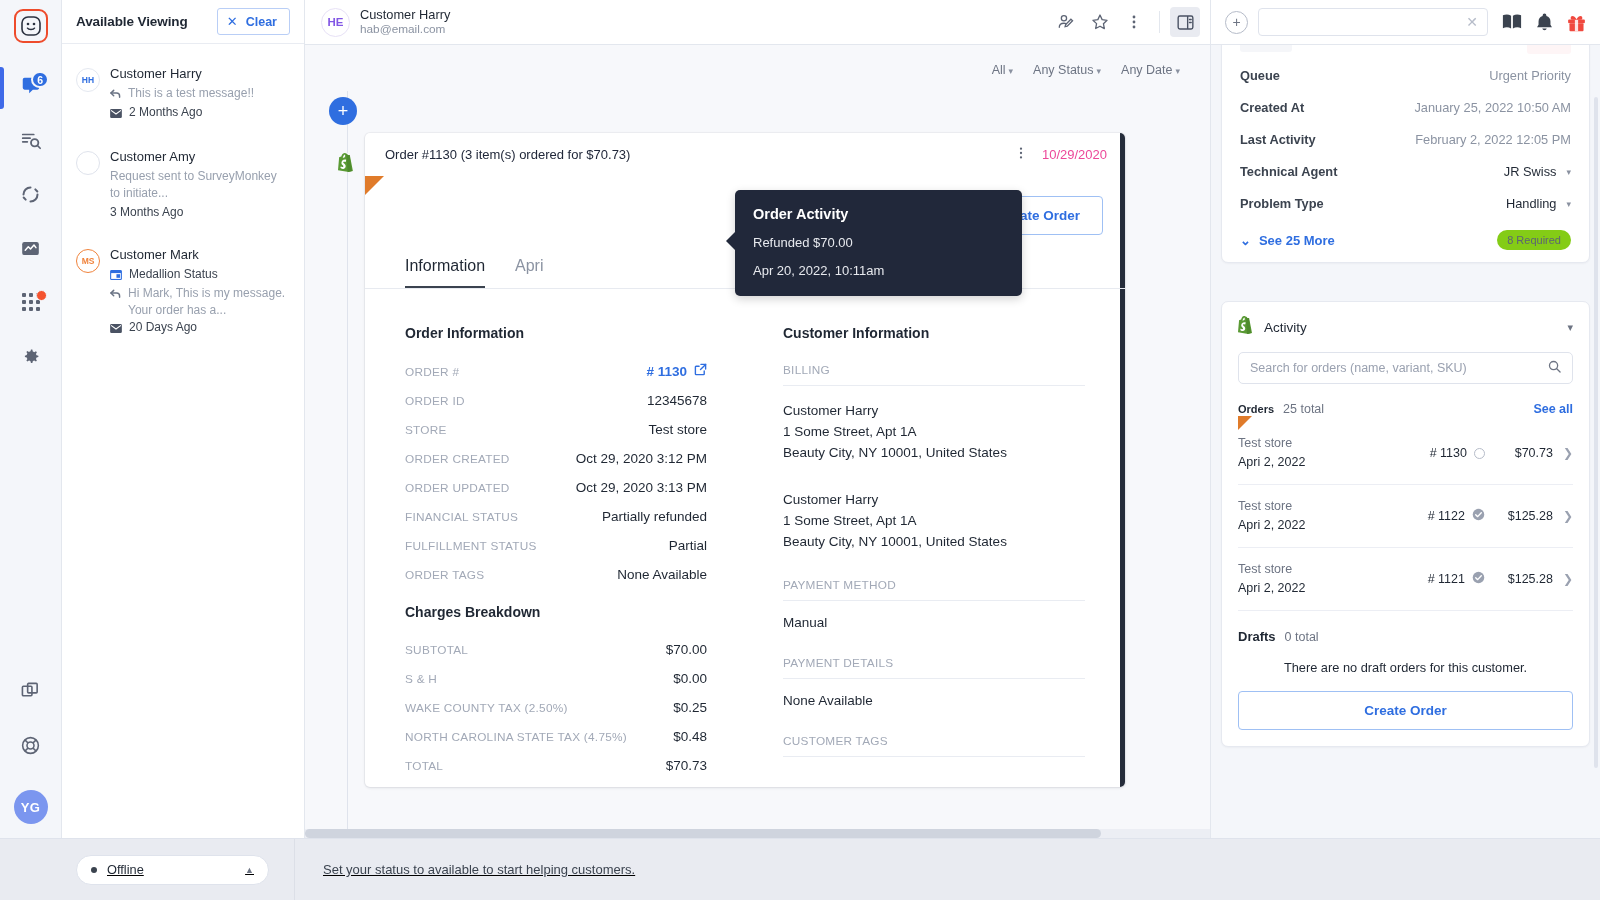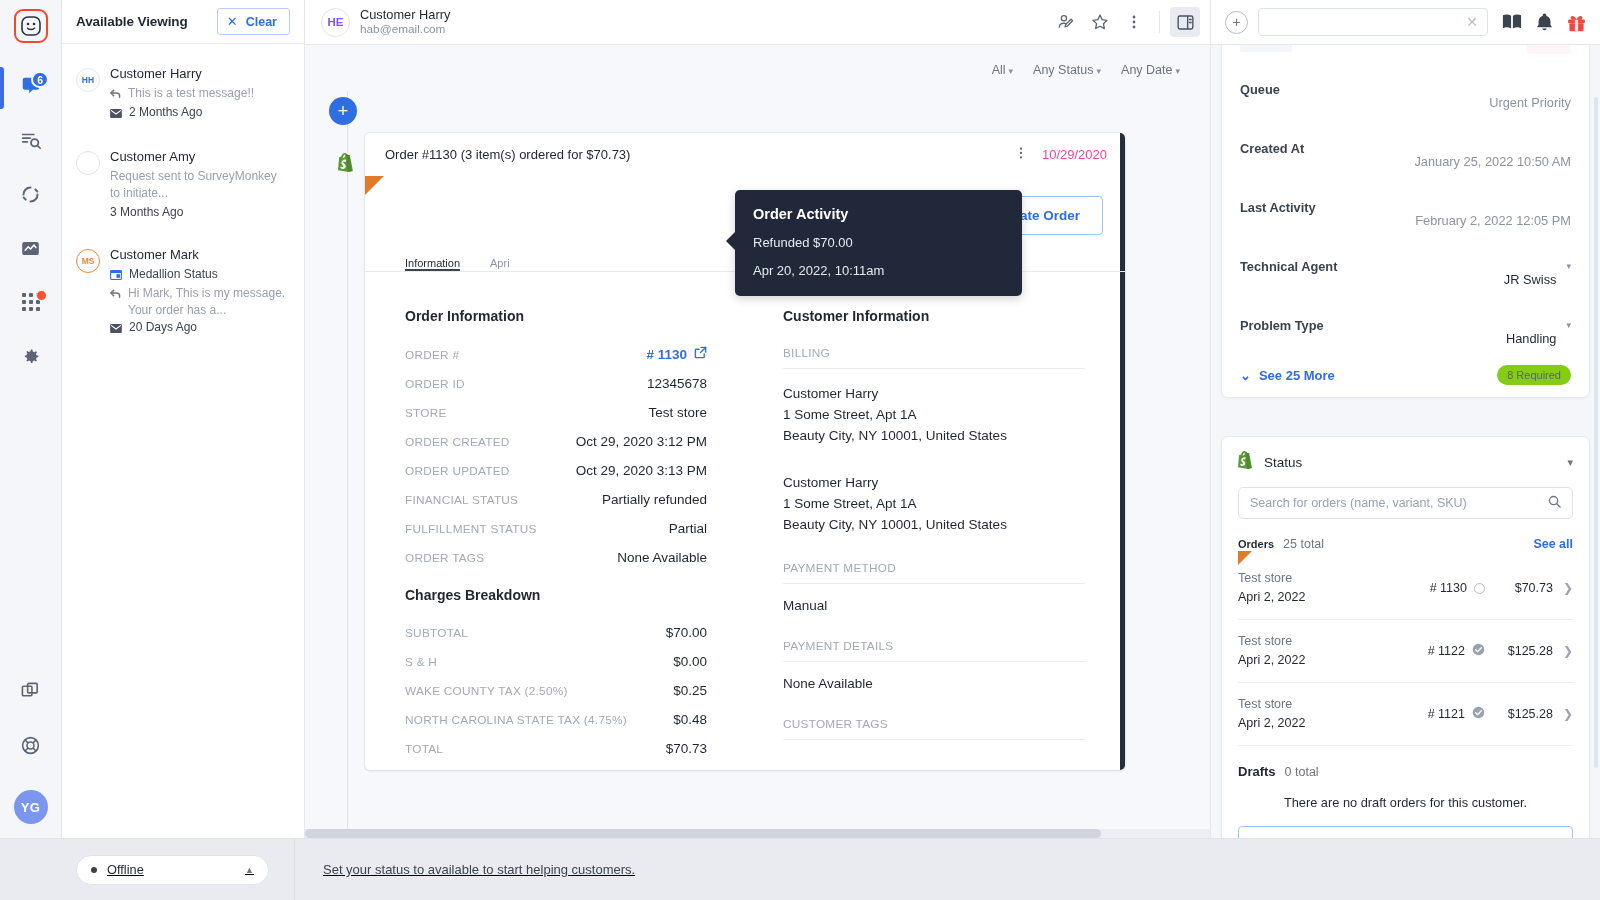--- a/index.html
+++ b/index.html
@@ -147,21 +147,21 @@
   .corner-flag {
     position: absolute; left: 0; top: 0; width: 0; height: 0;
     border-top: 19px solid #e07b2a; border-right: 19px solid transparent;
   }
   .update-row { display: flex; justify-content: flex-end; padding: 20px 22px 0 0; }
   .update-btn {
     border: 1px solid #9fc0f4; color: #2f6ee0; background: #fff; border-radius: 4px;
     font-size: 13.5px; font-weight: 700; padding: 11px 22px; cursor: pointer;
   }
   .tabs { display: flex; gap: 30px; padding: 22px 0 0 40px; border-bottom: 1px solid #e7eaf0; }
-  .tab { font-size: 11px; color: #8b93a2; cursor: pointer; }
+  .tab { font-size: 16px; color: #8b93a2; padding-bottom: 11px; cursor: pointer; }
   .tab.active { color: #1f2733; border-bottom: 2.5px solid #3b434f; }
 
   .cols { display: flex; padding: 36px 40px 0 40px; gap: 76px; }
   .col { flex: 1 1 0; min-width: 0; }
   .sec-title { font-size: 14px; font-weight: 700; color: #1f2733; margin-bottom: 22px; }
   .kv { display: flex; align-items: baseline; margin-bottom: 14px; }
   .kv .k { font-size: 11.8px; color: #a2a9b7; letter-spacing: .25px; text-transform: uppercase; }
   .kv .v { margin-left: auto; font-size: 13.5px; color: #1f2733; text-align: right; }
   .kv .v.link { color: #2f6ee0; font-weight: 700; display: flex; align-items: center; gap: 7px; }
   .sub-label { font-size: 11.8px; color: #a2a9b7; letter-spacing: .25px; padding-bottom: 8px; border-bottom: 1px solid #e9ecf2; margin-bottom: 14px; }
@@ -206,21 +206,21 @@
   .right-icons .ri { cursor: pointer; display:flex; }
 
   .right-scroll { flex: 1; padding: 0 10px; overflow: hidden; position: relative; }
   .card {
     background: #fff; border-radius: 7px; border: 1px solid #e6e9f0;
     box-shadow: 0 1px 2px rgba(22,30,48,.04);
   }
   .card-props { margin-top: 0; padding: 16px 18px 12px 18px; position: relative; top: -22px; }
   .prop-row { display: flex; align-items: center; margin-bottom: 17px; }
   .prop-k { font-size: 12.8px; font-weight: 700; color: #3b434f; }
-  .prop-v { margin-left: auto; font-size: 12.8px; color: #8b93a2; text-align: right; margin-top: 27px; }
+  .prop-v { margin-left: auto; font-size: 12.8px; color: #8b93a2; text-align: right; }
   .prop-v.dark { color: #1f2733; }
   .prop-select { margin-left: auto; display: flex; align-items: center; gap: 10px; }
   .prop-select .cv { font-size: 9px; color: #8a91a0; }
   .ghost-row { display:flex; align-items:center; margin-bottom:14px; opacity:.45; }
   .ghost-k { width: 52px; height: 9px; background:#e9ecf2; border-radius:3px; }
   .ghost-pill { margin-left:auto; width: 44px; height: 14px; background:#fde8ea; border-radius:3px; }
   .see-more-row { display: flex; align-items: center; padding-top: 2px; }
   .see-more { color: #2f6ee0; font-weight: 700; font-size: 13px; display: flex; align-items: center; gap: 8px; cursor: pointer; }
   .req-badge {
     margin-left: auto; background: #84cc16; color: #5d6474; font-size: 11px;
@@ -741,21 +741,21 @@
 
         <div class="card card-shopify">
           <div class="shop-head">
             <span>
               <svg width="16" height="18" viewBox="0 0 17 19">
                   <path d="M11.8 2.1c-.1-.1-.3-.1-.4-.1L10 2.3c-.3-.9-.9-1.8-1.9-1.8h-.2C7.5.1 7 0 6.5 0 4.6 0 3.6 2.4 3.3 3.6l-1.6.5c-.5.2-.5.2-.6.7L0 17.2 10.8 19l4.1-.9-3.1-16zM6.8 4.3l-2 .6C5.1 3.6 5.8 2 6.9 1.6c.2.4.3 1 .3 1.7l-.4 1z" fill="#5a9a34"></path>
                   <path d="M11.4 2c-.1 0-.2 0-.3.1L10 2.3s-.7-.7-1.6-.9l1.2 17.6 4.3-.9-2.5-16.1z" fill="#4e8a2d"></path>
                   <path d="M8.2 7.1 7.6 9s-.6-.3-1.3-.3c-1 0-1.1.6-1.1.8 0 .9 2.5 1.3 2.5 3.5 0 1.8-1.1 2.9-2.6 2.9-1.8 0-2.7-1.1-2.7-1.1l.5-1.6s1 .8 1.8.8c.5 0 .7-.4.7-.7 0-1.2-2-1.3-2-3.3 0-1.7 1.2-3.4 3.7-3.4 1 0 1.1.3 1.1.3z" fill="#fff"></path>
                 </svg>
             </span>
-            <span class="shop-name">Status</span>
+            <span class="shop-name">Activity</span>
             <span class="cv">▾</span>
           </div>
 
           <div class="shop-search">
             <input value="" placeholder="Search for orders (name, variant, SKU)" style="">
             <span>
               <svg width="13" height="13" viewBox="0 0 14 14" fill="none" stroke="#6d7483" stroke-width="1.4">
                   <circle cx="6" cy="6" r="4.4"></circle>
                   <path d="M9.4 9.4 13 13" stroke-linecap="round"></path>
                 </svg>

